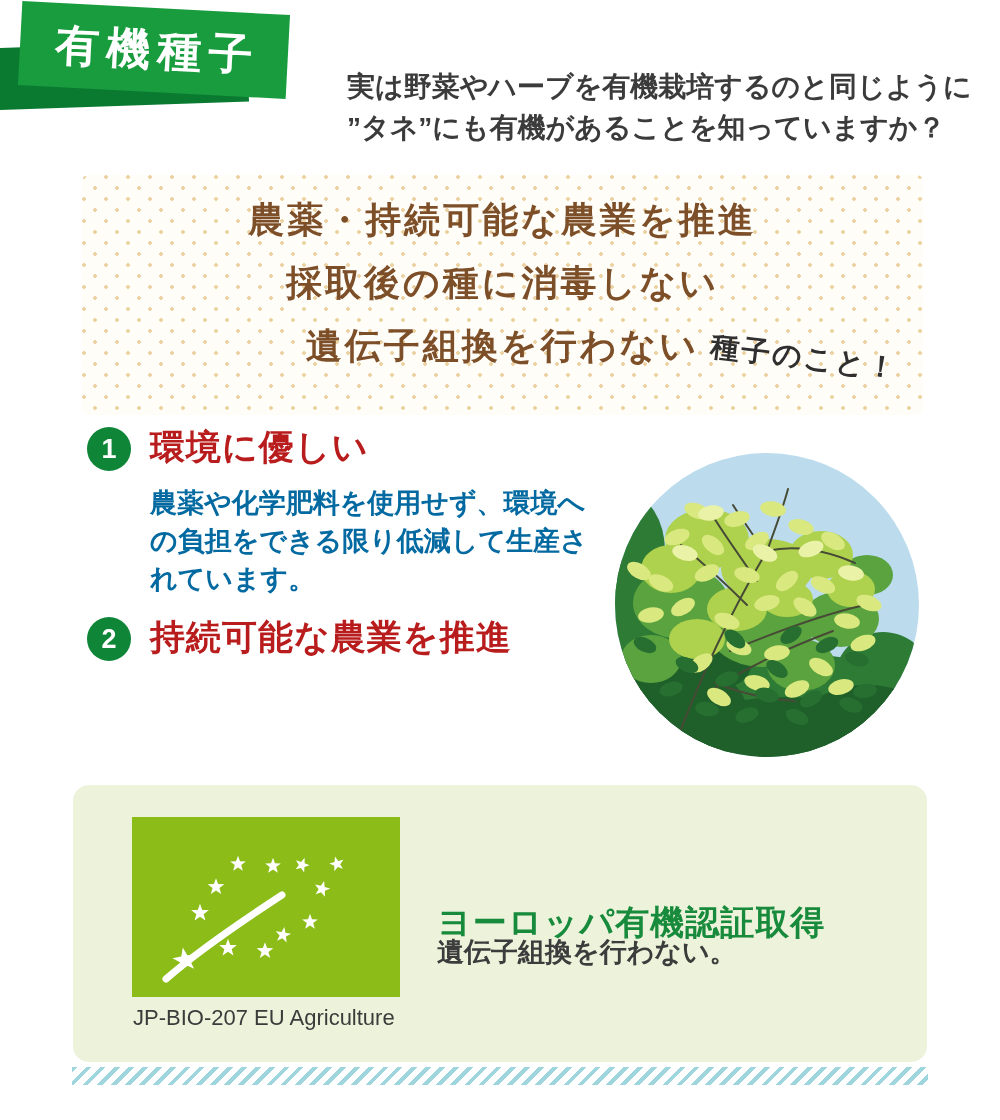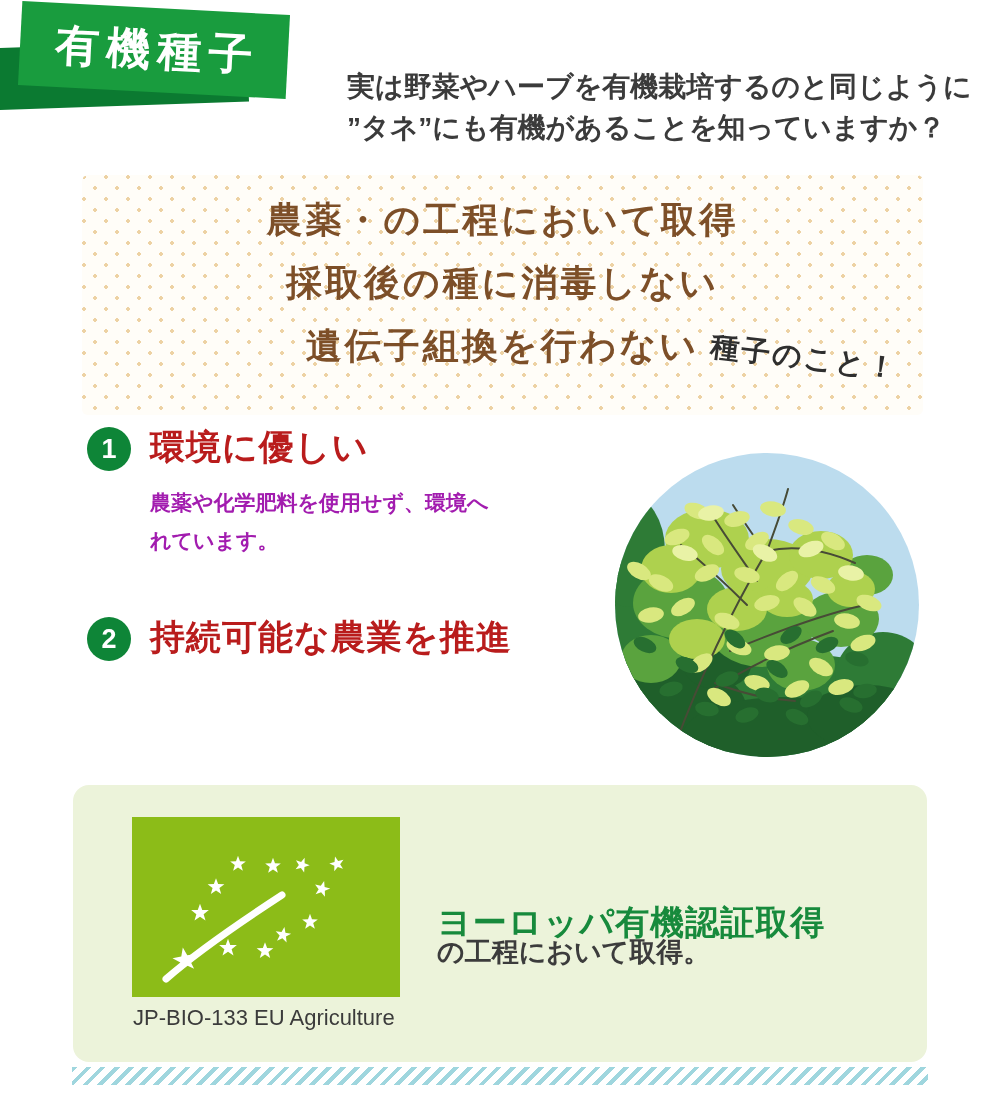--- a/index.html
+++ b/index.html
@@ -23,21 +23,21 @@
       background-size:22px 22px;background-position:2px 2px,13px 13px;}
   .principles-inner{padding-top:27px;text-align:center;}
   .principle-line{font-size:36px;font-weight:bold;color:#7d4f28;letter-spacing:3px;line-height:36px;margin-bottom:27px;white-space:nowrap;}
   .principle-suffix{position:absolute;left:628px;top:163px;font-size:29px;font-weight:bold;color:#2f2f2f;
       transform:rotate(7deg);white-space:nowrap;letter-spacing:2px;}
 
   
   .feature-num{position:absolute;width:44px;height:44px;border-radius:50%;background:#0e8537;color:#fff;
       display:flex;align-items:center;justify-content:center;font-size:27px;font-weight:bold;}
   .feature-title{position:absolute;left:150px;font-size:35px;font-weight:bold;color:#b91c1c;letter-spacing:1px;white-space:nowrap;}
-  .feature-body{position:absolute;left:150px;font-size:21px;font-weight:600;color:#a21caf;line-height:38px;white-space:nowrap;}
+  .feature-body{position:absolute;left:150px;font-size:27px;font-weight:600;color:#0369a1;line-height:38px;white-space:nowrap;}
   #num1{left:87px;top:427px;} #title1{top:424px;} #body1{top:484px;}
   #num2{left:87px;top:617px;} #title2{top:614px;} #body2{top:669px;}
 
   
   .leaf-circle{position:absolute;left:615px;top:453px;width:304px;height:304px;}
 
   
   .panel{position:absolute;left:73px;top:785px;width:854px;height:277px;background:#ecf3da;border-radius:16px;}
   .eu-logo{position:absolute;left:59px;top:32px;width:268px;height:180px;}
   .eu-caption{position:absolute;left:60px;top:220px;font-size:22px;color:#3b3b3b;font-weight:500;white-space:nowrap;}
@@ -61,33 +61,34 @@
     </div>
   </div>
 
   <div class="intro">
     <div>実は野菜やハーブを有機栽培するのと同じように</div>
     <div>”タネ”にも有機があることを知っていますか？</div>
   </div>
 
   <div class="principles">
     <div class="principles-inner">
-      <div class="principle-line">農薬・の工程において取得</div>
+      <div class="principle-line">農薬・持続可能な農業を推進</div>
       <div class="principle-line">採取後の種に消毒しない</div>
       <div class="principle-line">遺伝子組換を行わない</div>
     </div>
     <div class="principle-suffix">種子のこと！</div>
   </div>
 
   <div id="num1" class="feature-num">
     <span>1</span>
   </div>
   <div id="title1" class="feature-title">環境に優しい</div>
   <div id="body1" class="feature-body">
     <div>農薬や化学肥料を使用せず、環境へ</div>
+    <div>の負担をできる限り低減して生産さ</div>
     <div>れています。</div>
   </div>
 
   <div id="num2" class="feature-num">
     <span>2</span>
   </div>
   <div id="title2" class="feature-title">持続可能な農業を推進</div>
 
   <div class="leaf-circle">
     <svg width="304" height="304" viewBox="0 0 304 304">
@@ -219,22 +220,22 @@
         <use href="#st" transform="translate(84,70) scale(0.8)"></use>
         <use href="#st" transform="translate(190,72) scale(0.75) rotate(15)"></use>
         <use href="#st" transform="translate(68,96) scale(0.85)"></use>
         <use href="#st" transform="translate(178,105) scale(0.75)"></use>
         <use href="#st" transform="translate(151,118) scale(0.75) rotate(10)"></use>
         <use href="#st" transform="translate(96,131) scale(0.85)"></use>
         <use href="#st" transform="translate(133,134) scale(0.8)"></use>
         <use href="#st" transform="translate(53,143) scale(1.15) rotate(-10)"></use>
       </svg>
     </div>
-    <div class="eu-caption">JP-BIO-133 EU Agriculture</div>
+    <div class="eu-caption">JP-BIO-207 EU Agriculture</div>
     <div class="cert-title">ヨーロッパ有機認証取得</div>
     <div class="cert-body">
-      <div>の工程において取得。</div>
+      <div>遺伝子組換を行わない。</div>
     </div>
   </div>
 
   <div class="tape"></div>
 
 </div>
 
 </body></html>

